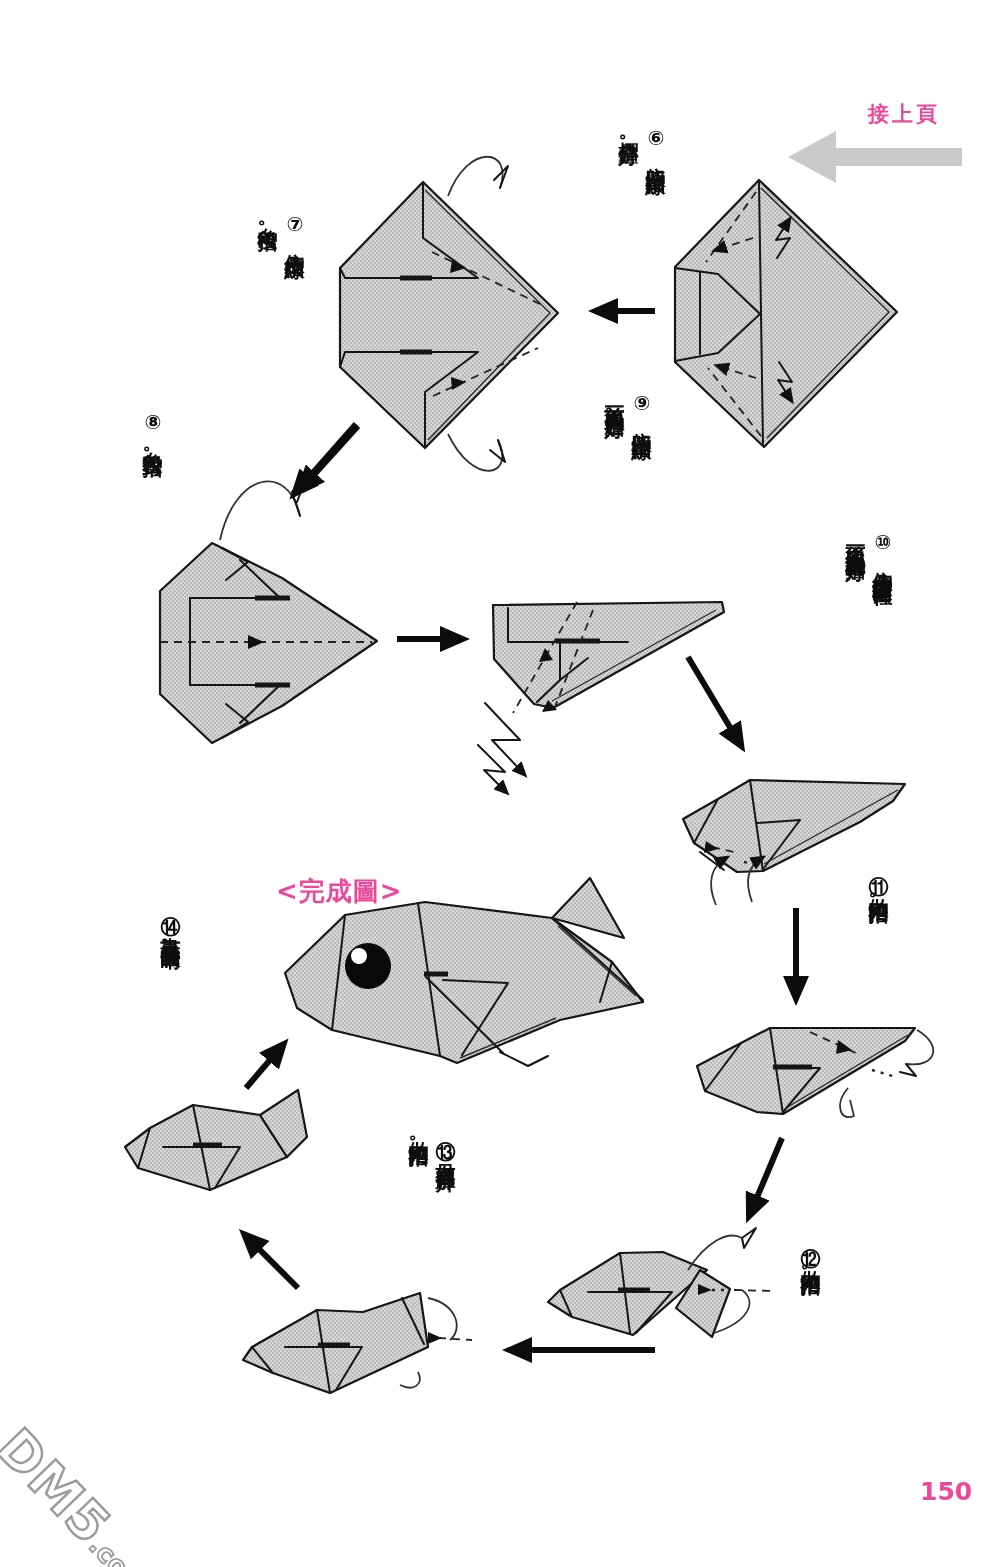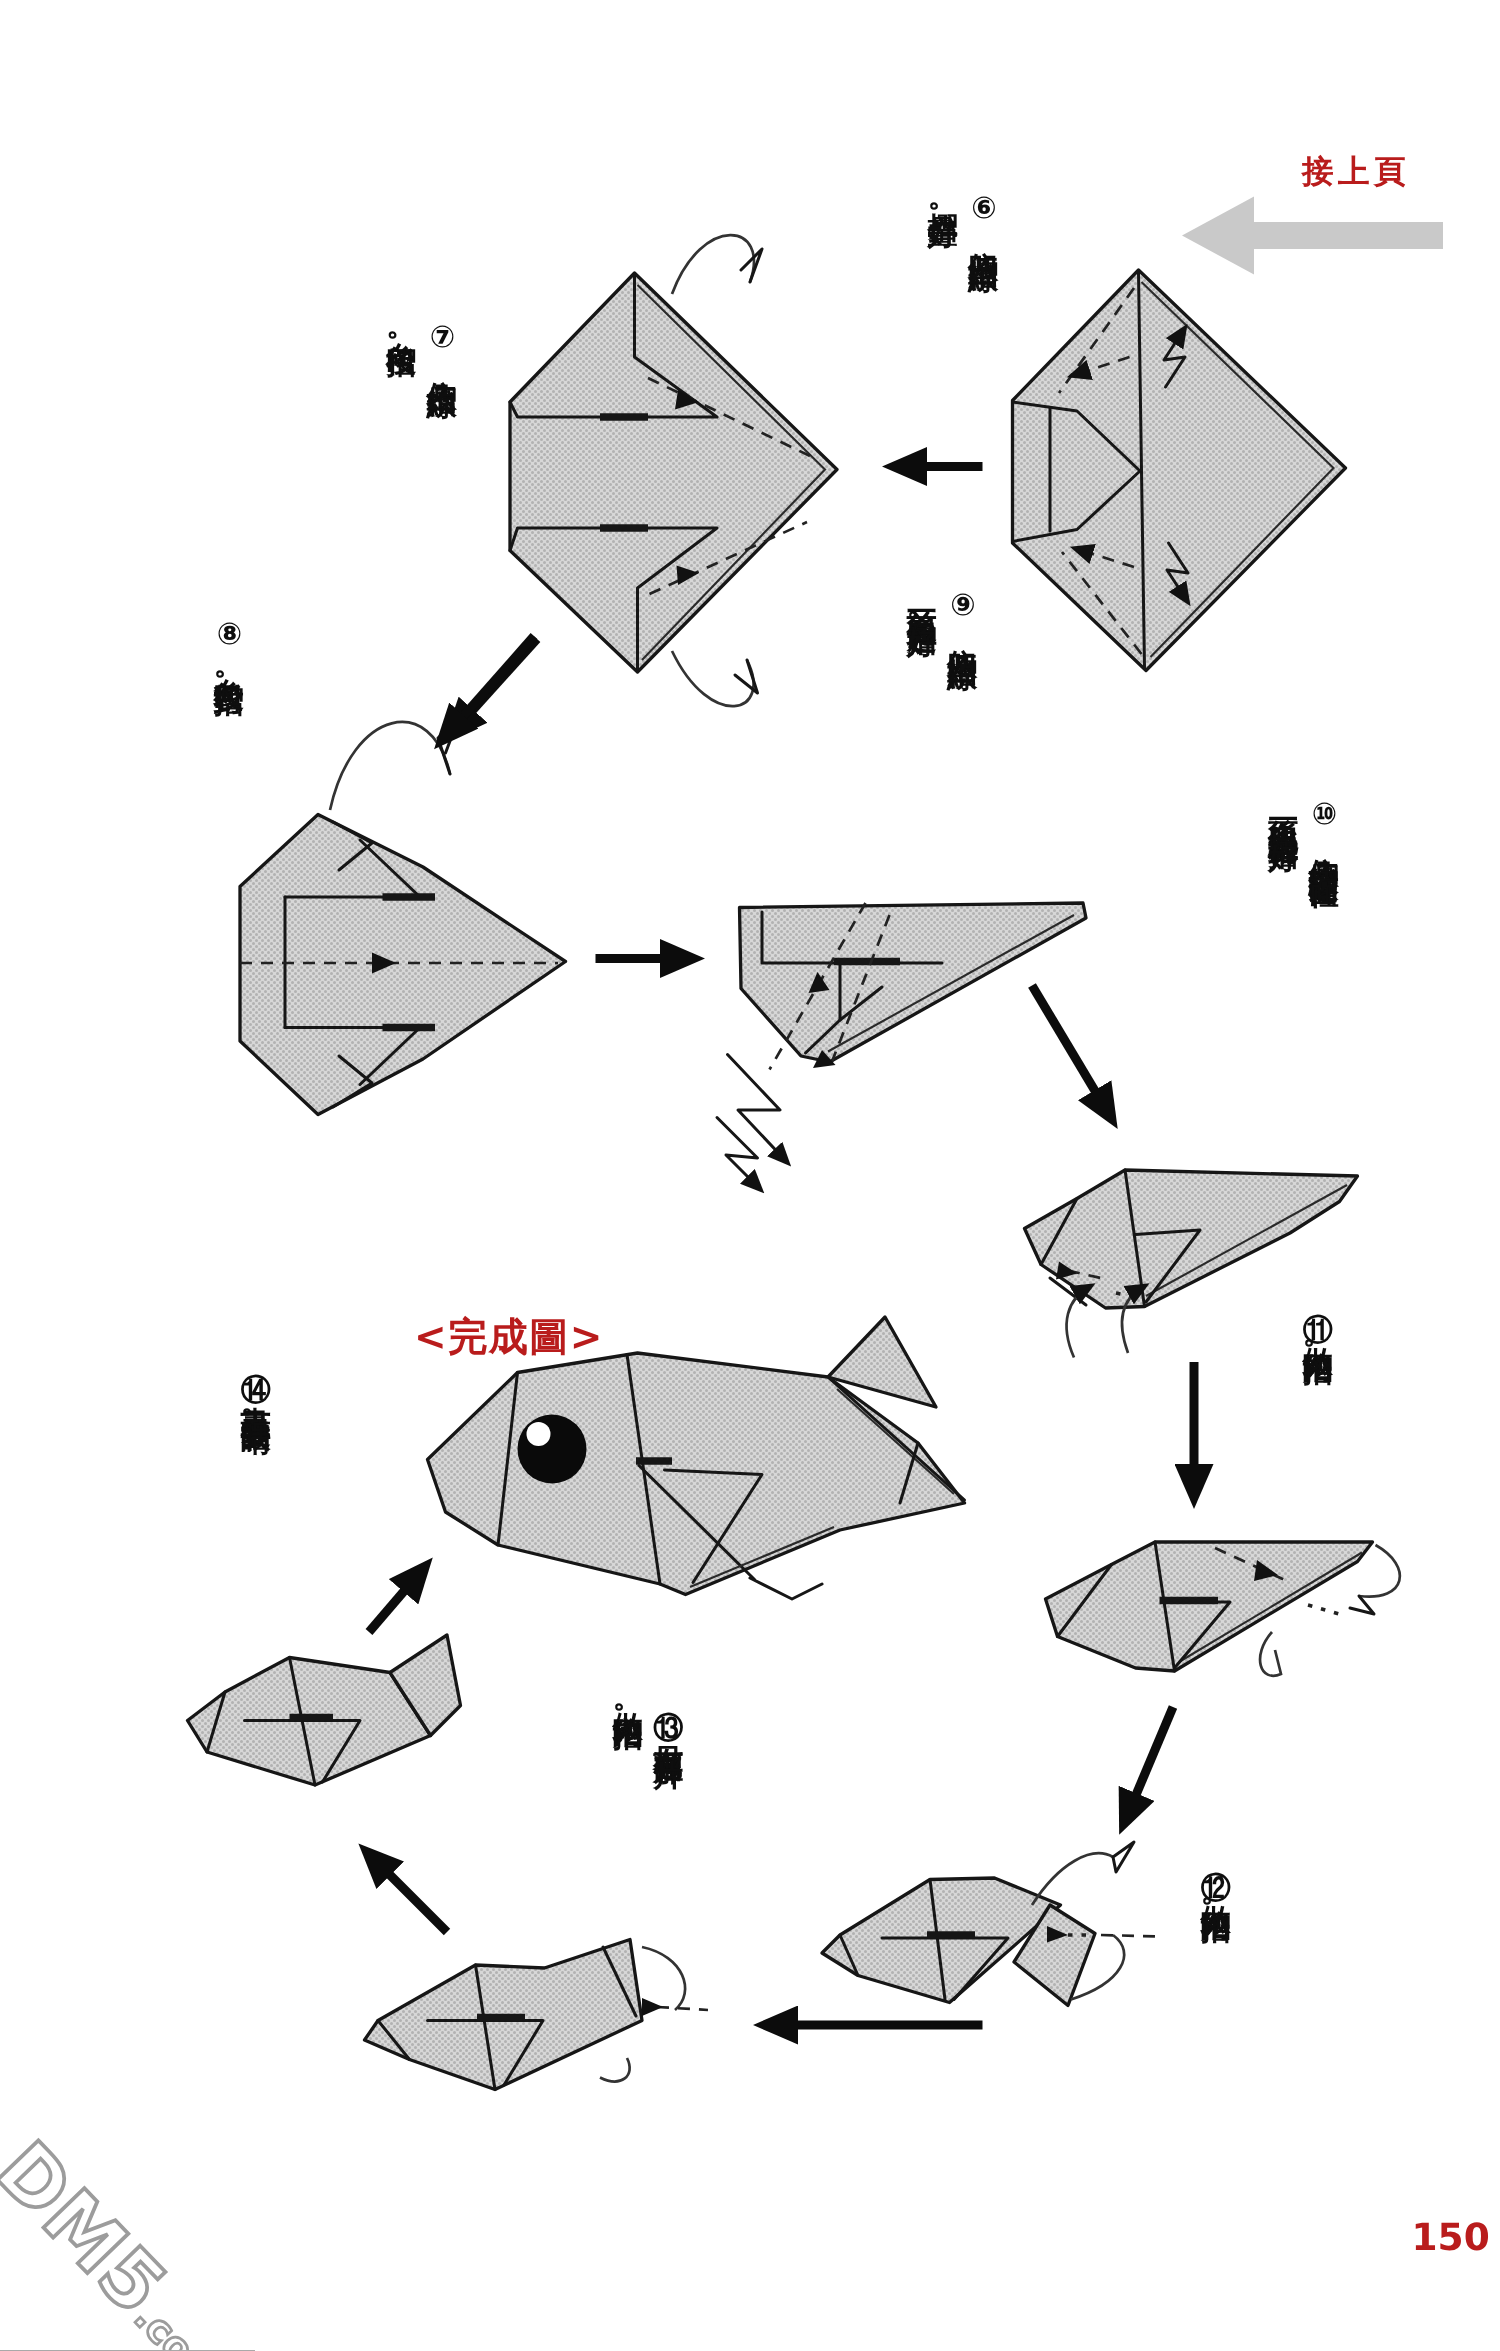--- a/index.html
+++ b/index.html
@@ -6,24 +6,24 @@
   #page{
     position:relative;width:1000px;height:1567px;background:#ffffff;
     overflow:hidden;font-family:"DejaVu Sans","Liberation Sans",sans-serif;color:#111;
   }
   #diagram-svg{position:absolute;left:0;top:0;width:1000px;height:1567px;}
   .vlabel{
     position:absolute;writing-mode:vertical-rl;text-orientation:upright;
     white-space:pre-line;font-weight:bold;font-size:20px;line-height:27px;
     letter-spacing:2px;color:#0e0e0e;
   }
-  .hlabel{position:absolute;font-weight:bold;color:#b91c1c;}
+  .hlabel{position:absolute;font-weight:bold;color:#ec4899;}
   #continued-label{left:868px;top:100px;font-size:21px;letter-spacing:3px;}
   #completed-label{left:276px;top:874px;font-size:26px;letter-spacing:1px;}
-  #page-number{left:941px;top:1477px;font-size:25px;}
+  #page-number{left:920px;top:1477px;font-size:25px;}
   #label-step6{left:615px;top:126px;}
   #label-step7{left:254px;top:212px;}
   #label-step8{left:139px;top:410px;}
   #label-step9{left:601px;top:391px;}
   #label-step10{left:842px;top:530px;}
   #label-step11{left:865px;top:860px;}
   #label-step12{left:797px;top:1232px;}
   #label-step13{left:405px;top:1125px;}
   #label-step14{left:157px;top:900px;}
   #watermark{

